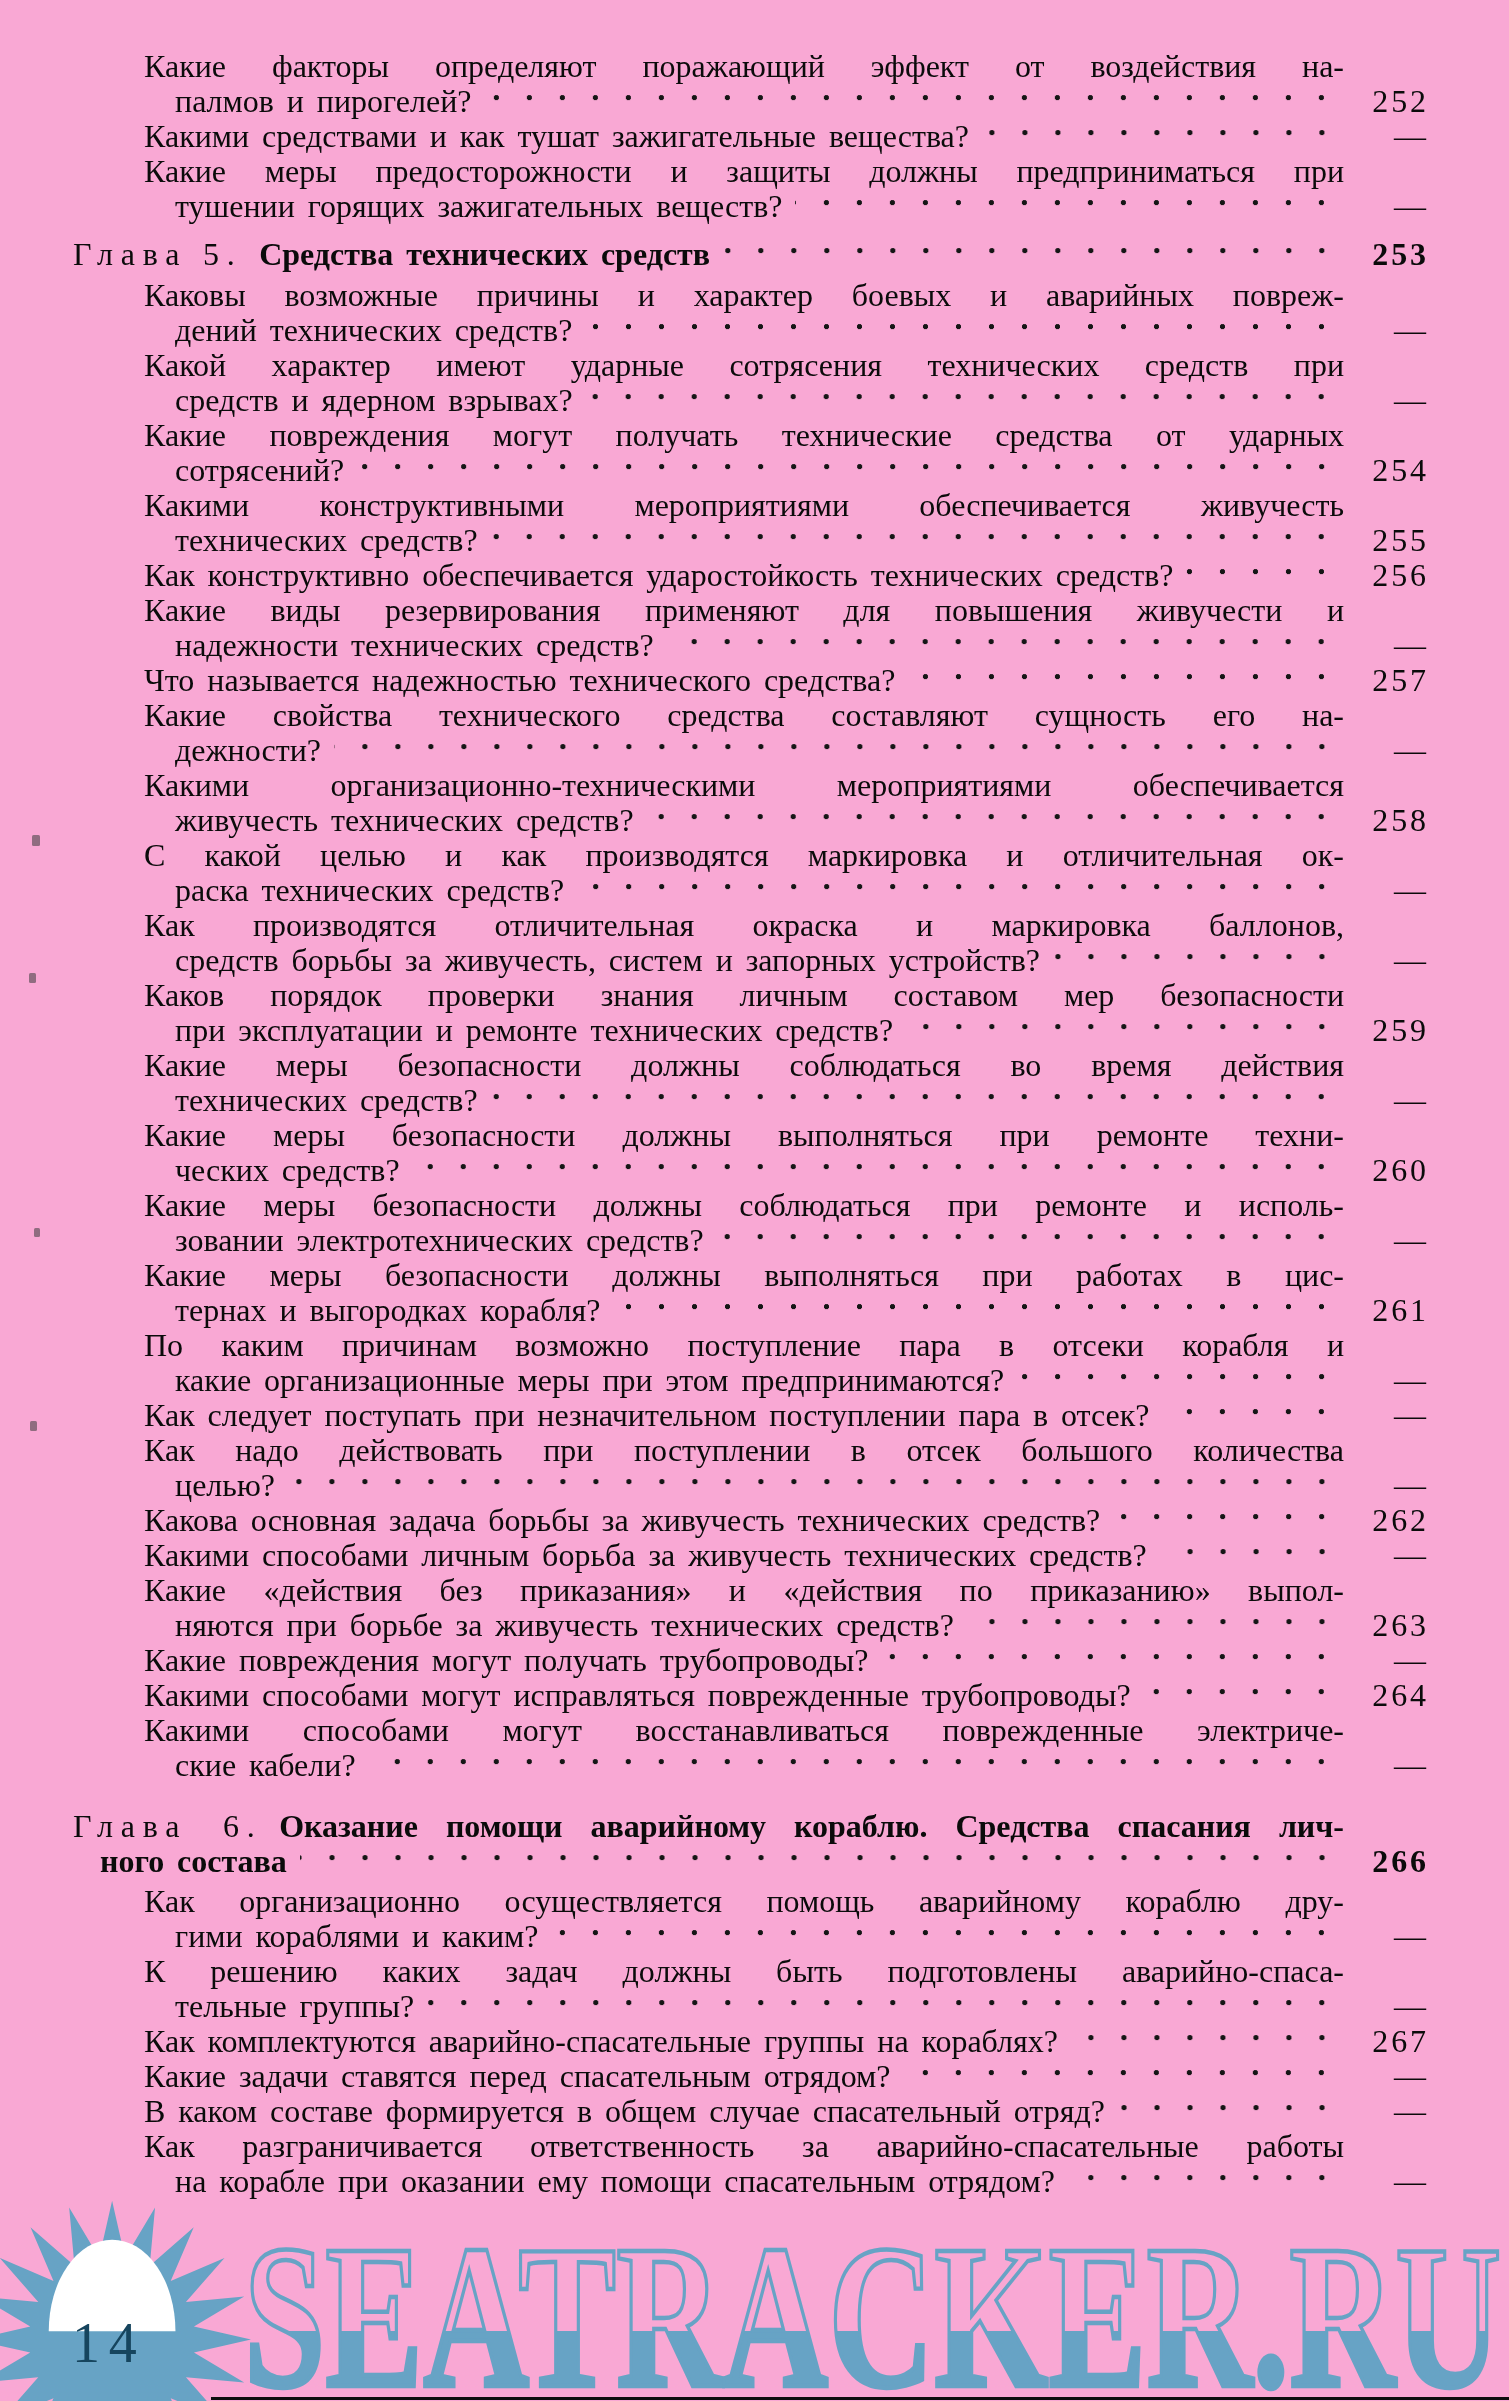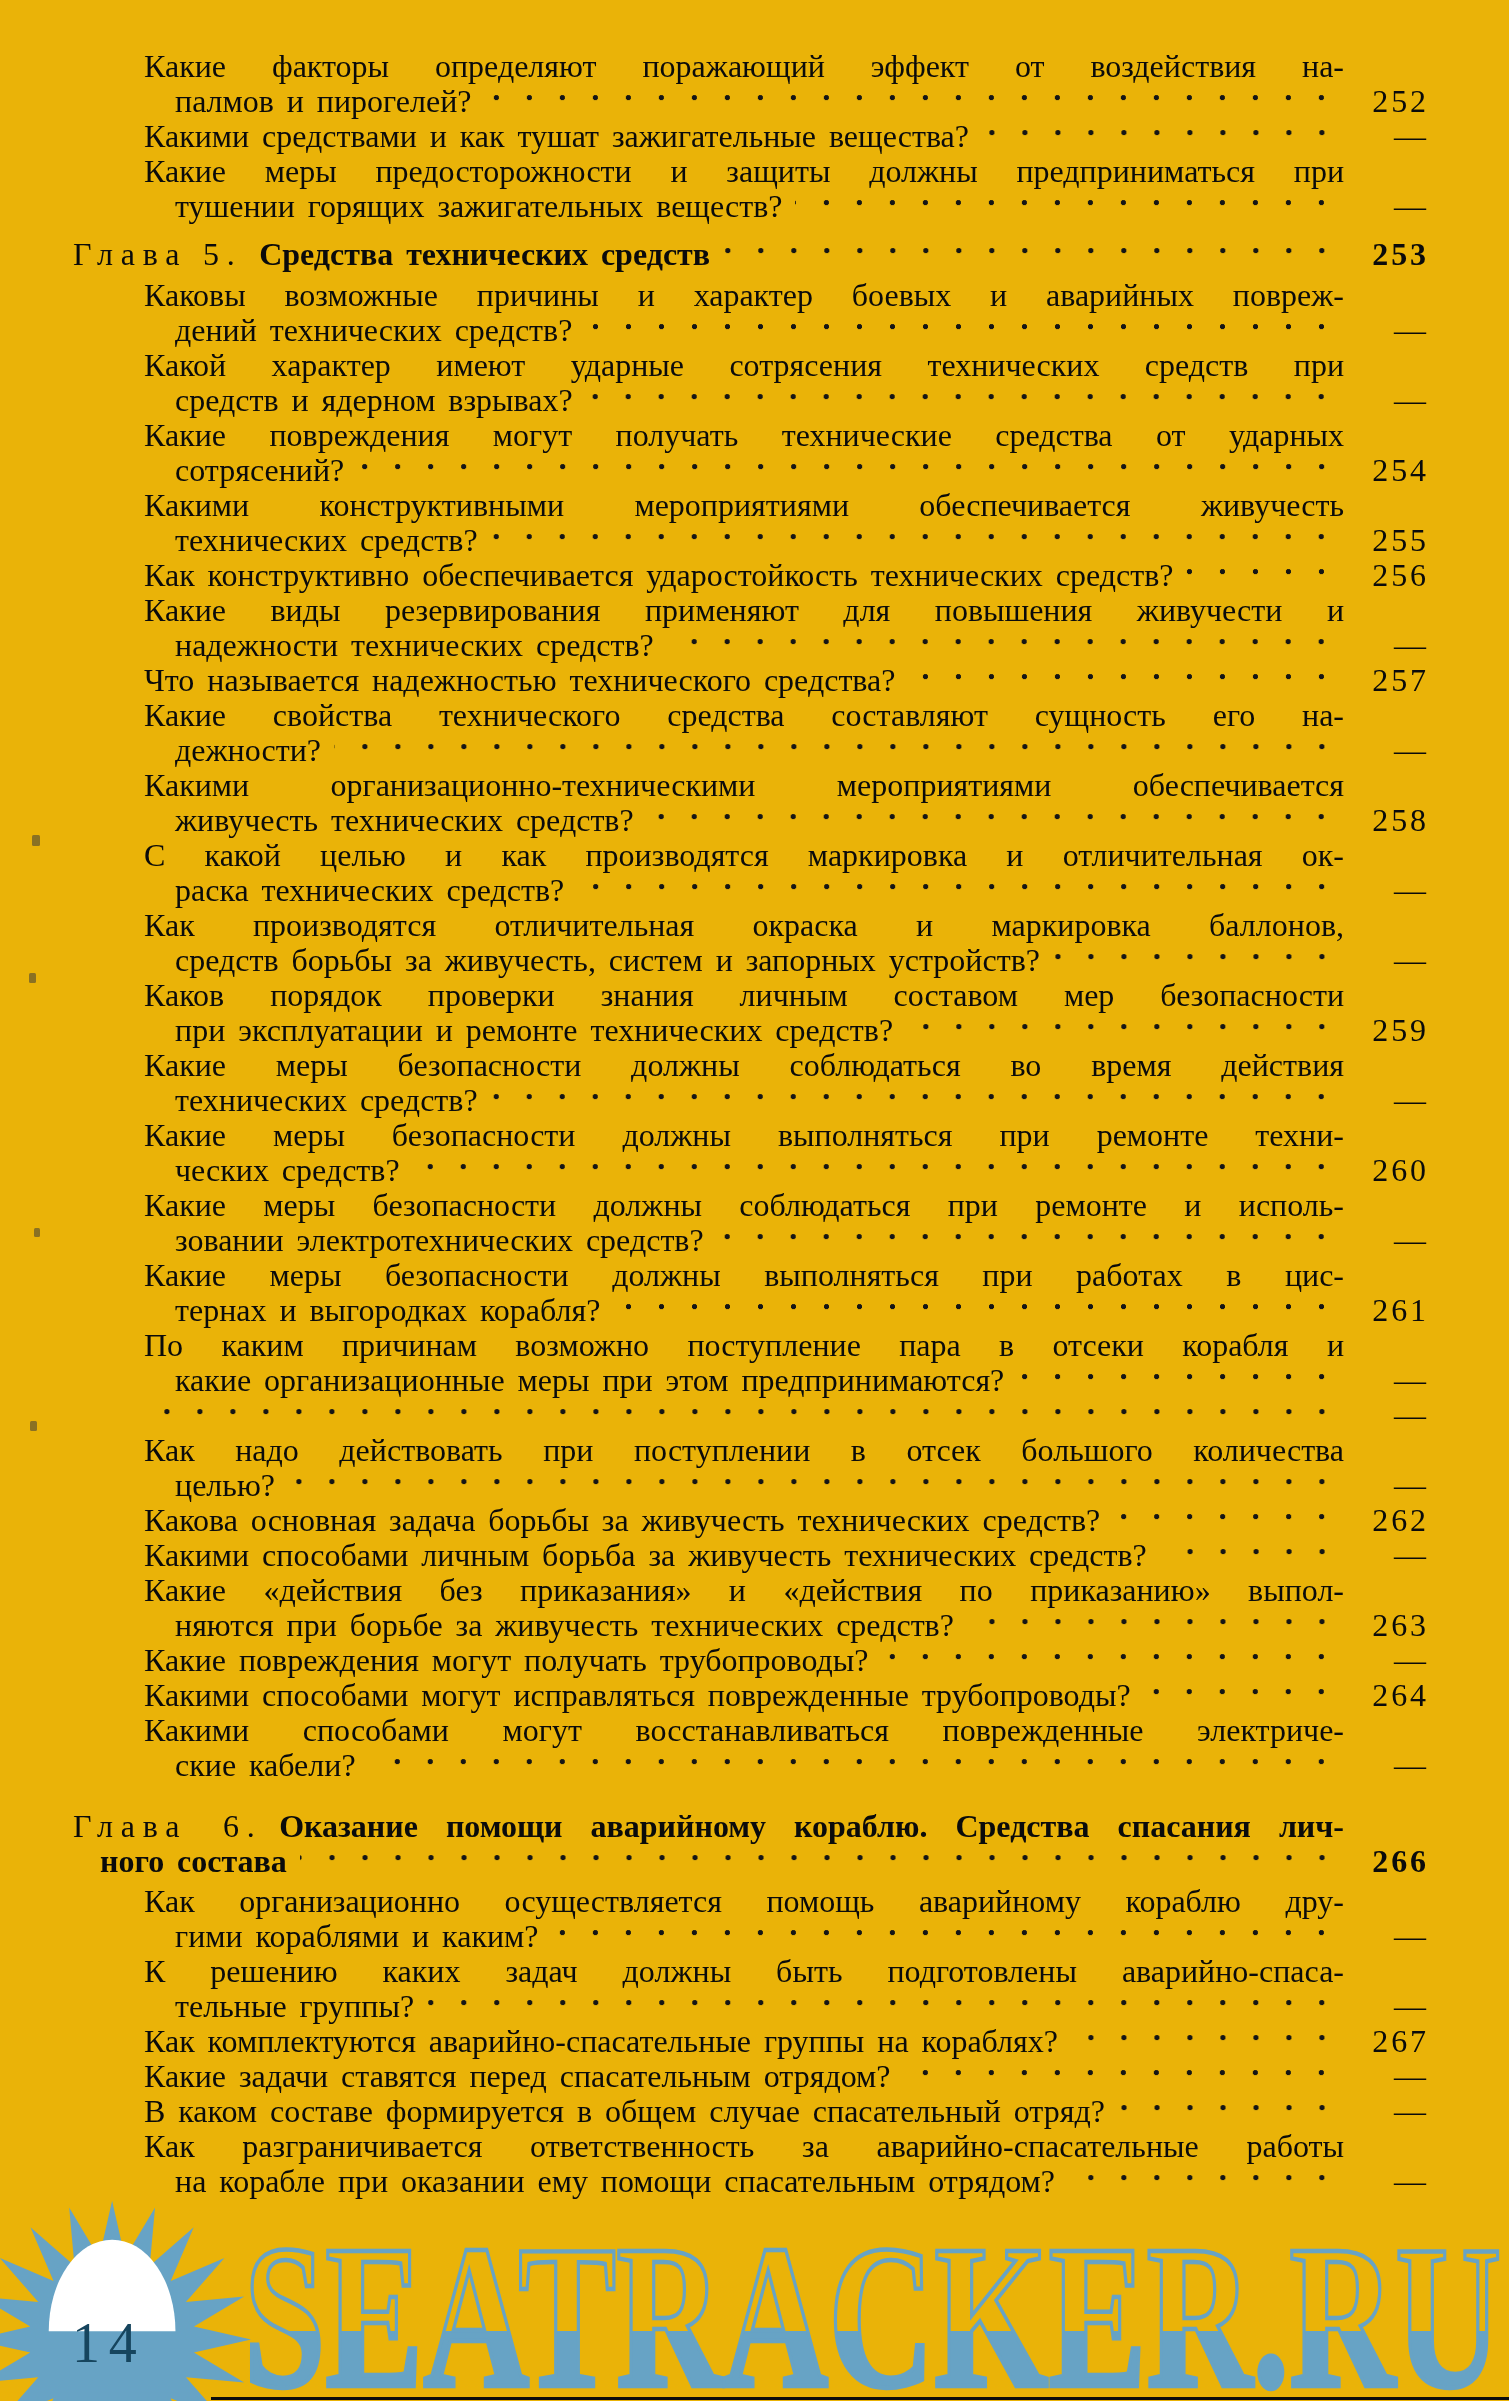--- a/index.html
+++ b/index.html
@@ -1,19 +1,19 @@
 <!DOCTYPE html>
 <html style="font-size:7.8px"><head>
 <meta charset="utf-8">
 <style>
   html,body{margin:0;padding:0;background:#888;}
   .page{
     position:relative;
     width:1509px;height:2401px;
-    background:#eab308;
+    background:#f9a8d4;
     overflow:hidden;
     font-family:"Liberation Serif", serif;
     color:#0b0b0b;
   }
   .toc{
     position:absolute;
     left:144px; top:49px;
     width:1285px; 
     font-size:32px;
     line-height:35px;
@@ -260,20 +260,21 @@
       <div class="entry">
         <div class="jline"><span>По каким причинам возможно поступление пара в отсеки корабля и</span></div>
         <div class="lline cont">
           <span class="ltext">какие организационные меры при этом предпринимаются?</span>
           <span class="dots"></span>
           <span class="pnum">—</span>
         </div>
       </div>
       <div class="entry">
         <div class="lline">
+          <span class="ltext">Как следует поступать при незначительном поступлении пара в отсек?</span>
           <span class="dots"></span>
           <span class="pnum">—</span>
         </div>
       </div>
       <div class="entry">
         <div class="jline"><span>Как надо действовать при поступлении в отсек большого количества</span></div>
         <div class="lline cont">
           <span class="ltext">целью?</span>
           <span class="dots"></span>
           <span class="pnum">—</span>

